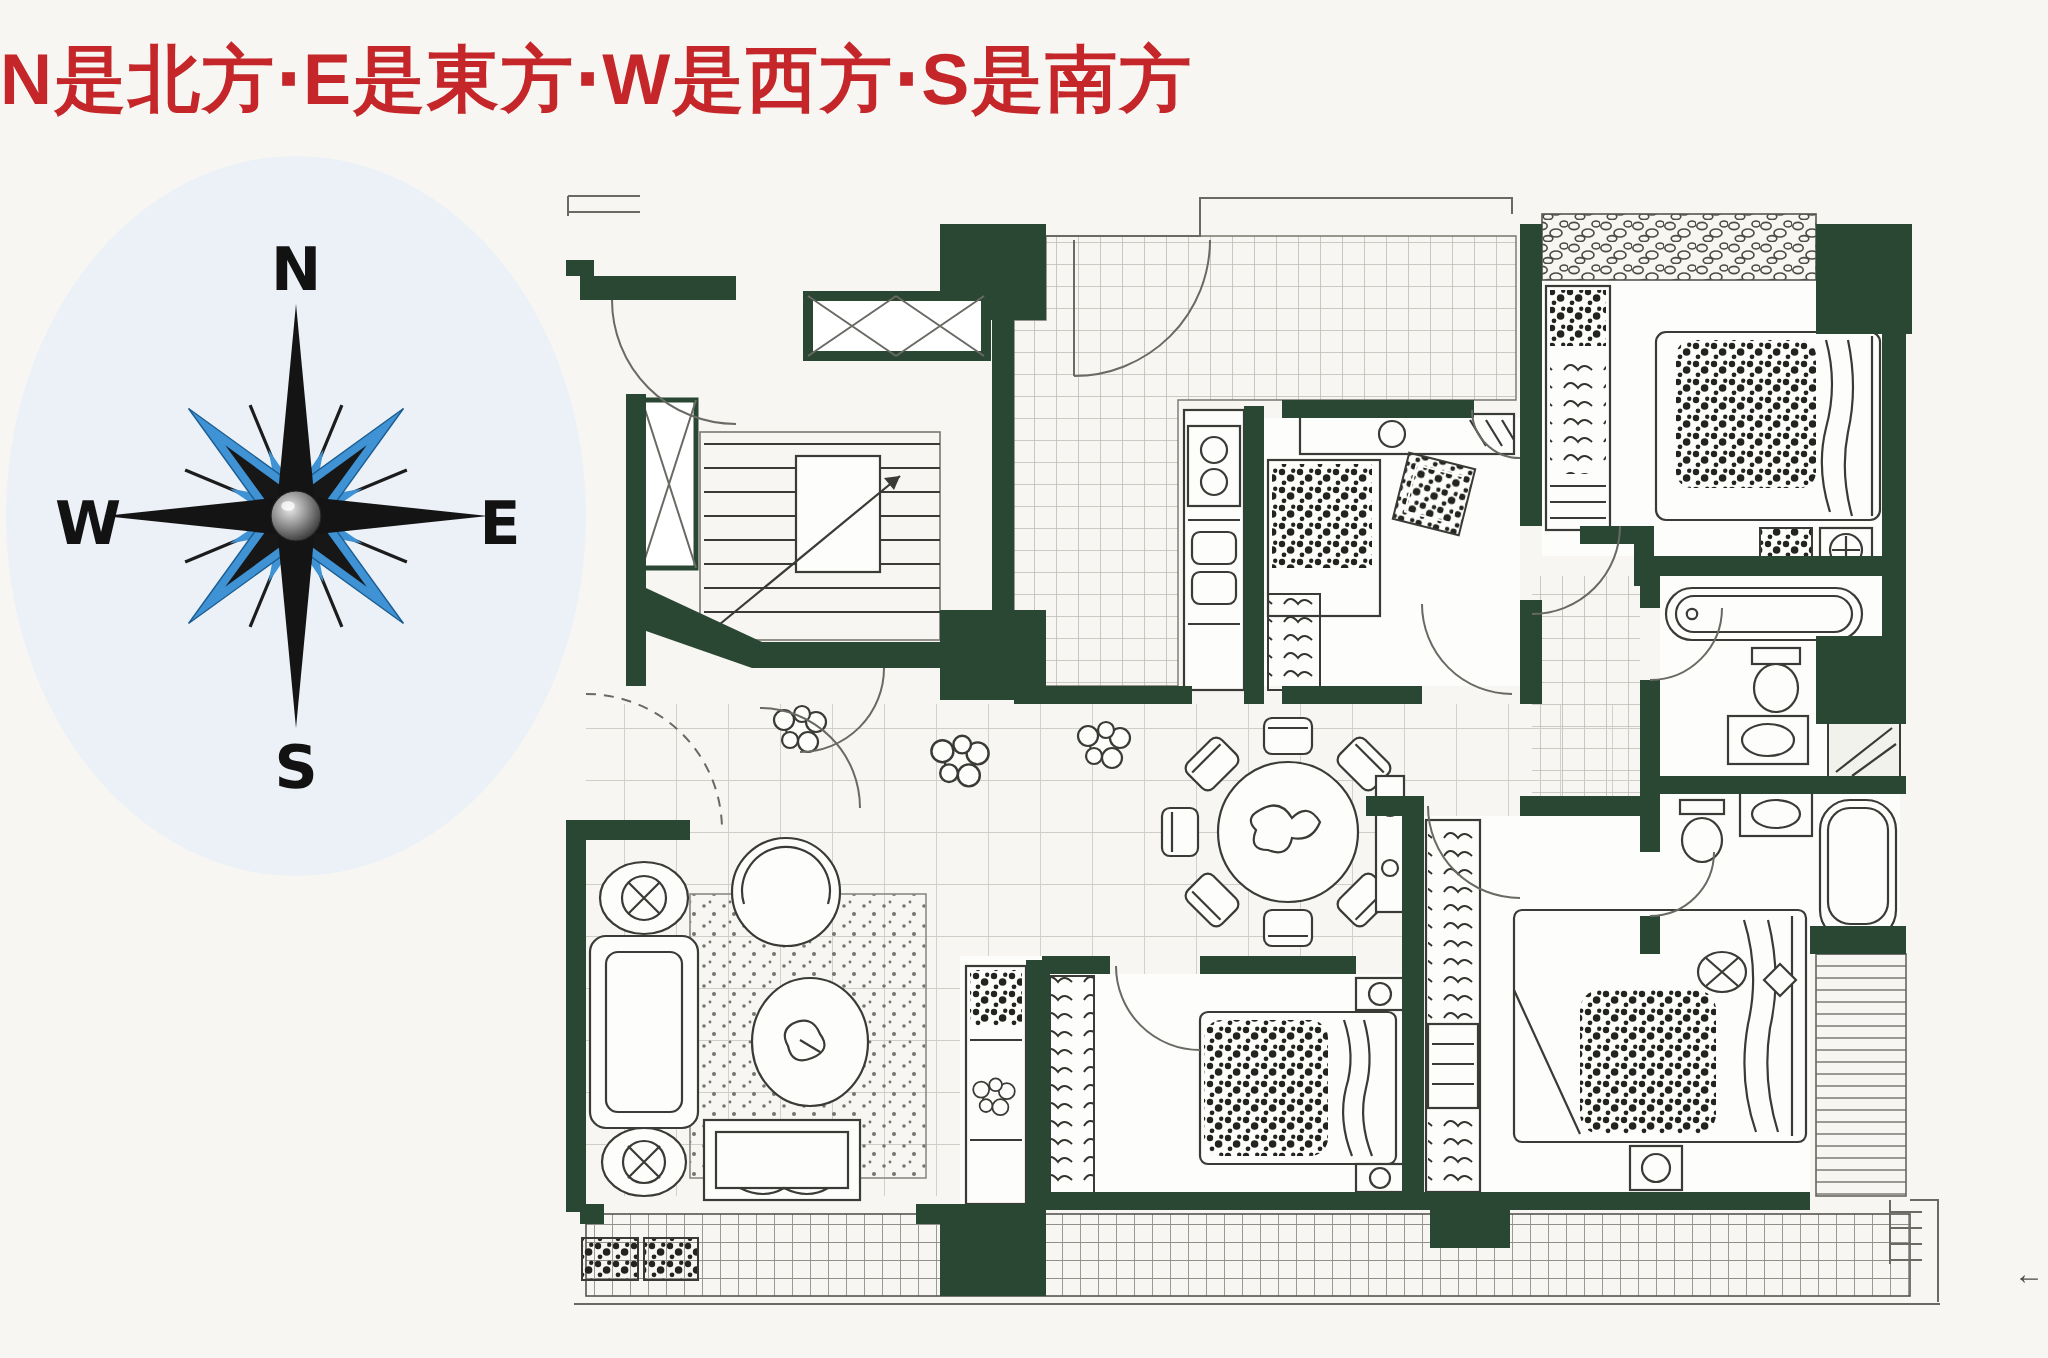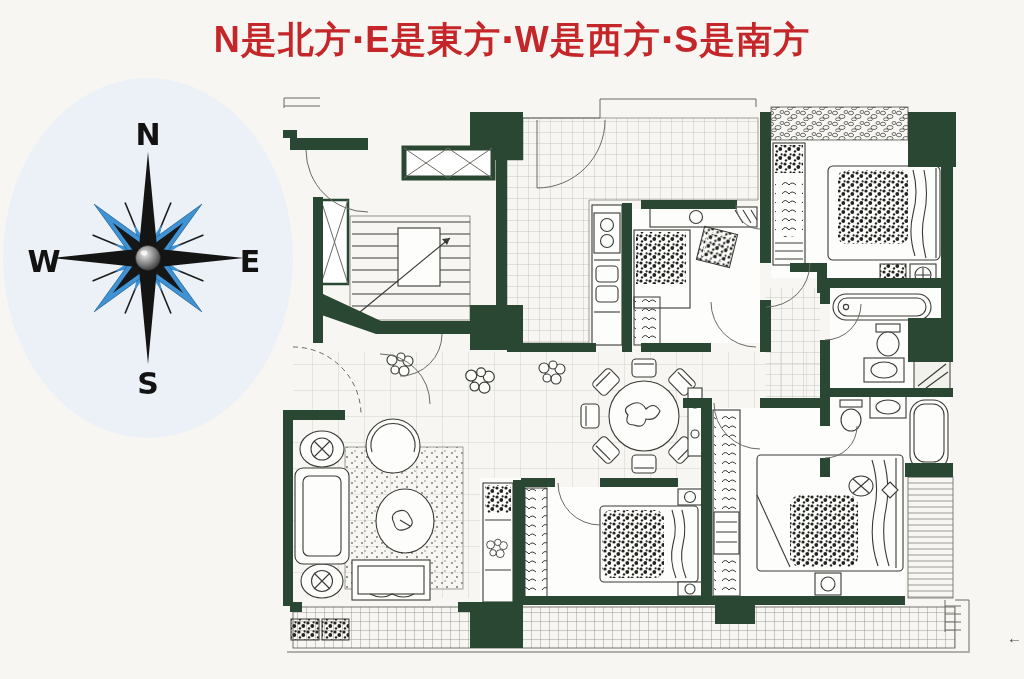--- a/index.html
+++ b/index.html
@@ -1,18 +1,18 @@
 <!DOCTYPE html>
 <html><head>
 <meta charset="utf-8">
 <style>
   html,body{margin:0;padding:0;background:#e9e9e6;}
   .canvas{position:relative;width:1024px;height:679px;background:#f7f6f2;overflow:hidden;
           font-family:"Liberation Sans","DejaVu Sans",sans-serif;}
-  .title{position:absolute;top:16px;left:0;width:100%;text-align:center;
+  .title{position:absolute;top:16px;left:0;width:100%;
          font-size:36px;font-weight:bold;color:#c52629;letter-spacing:1px;white-space:nowrap;}
   .corner-mark{position:absolute;top:629px;left:1007px;font-size:15px;color:#4a4a46;}
   svg{position:absolute;left:0;top:0;}
   text.cl{font-family:"DejaVu Sans","Liberation Sans",sans-serif;font-weight:bold;font-size:30px;fill:#121212;}
   .ink{stroke:#3a3a36;fill:none;stroke-width:1.1;}
   .inkf{stroke:#3a3a36;fill:#fdfdfb;stroke-width:1.1;}
   .arc{stroke:#6a6a64;fill:none;stroke-width:1;}
 </style>
 </head>
 <body>

